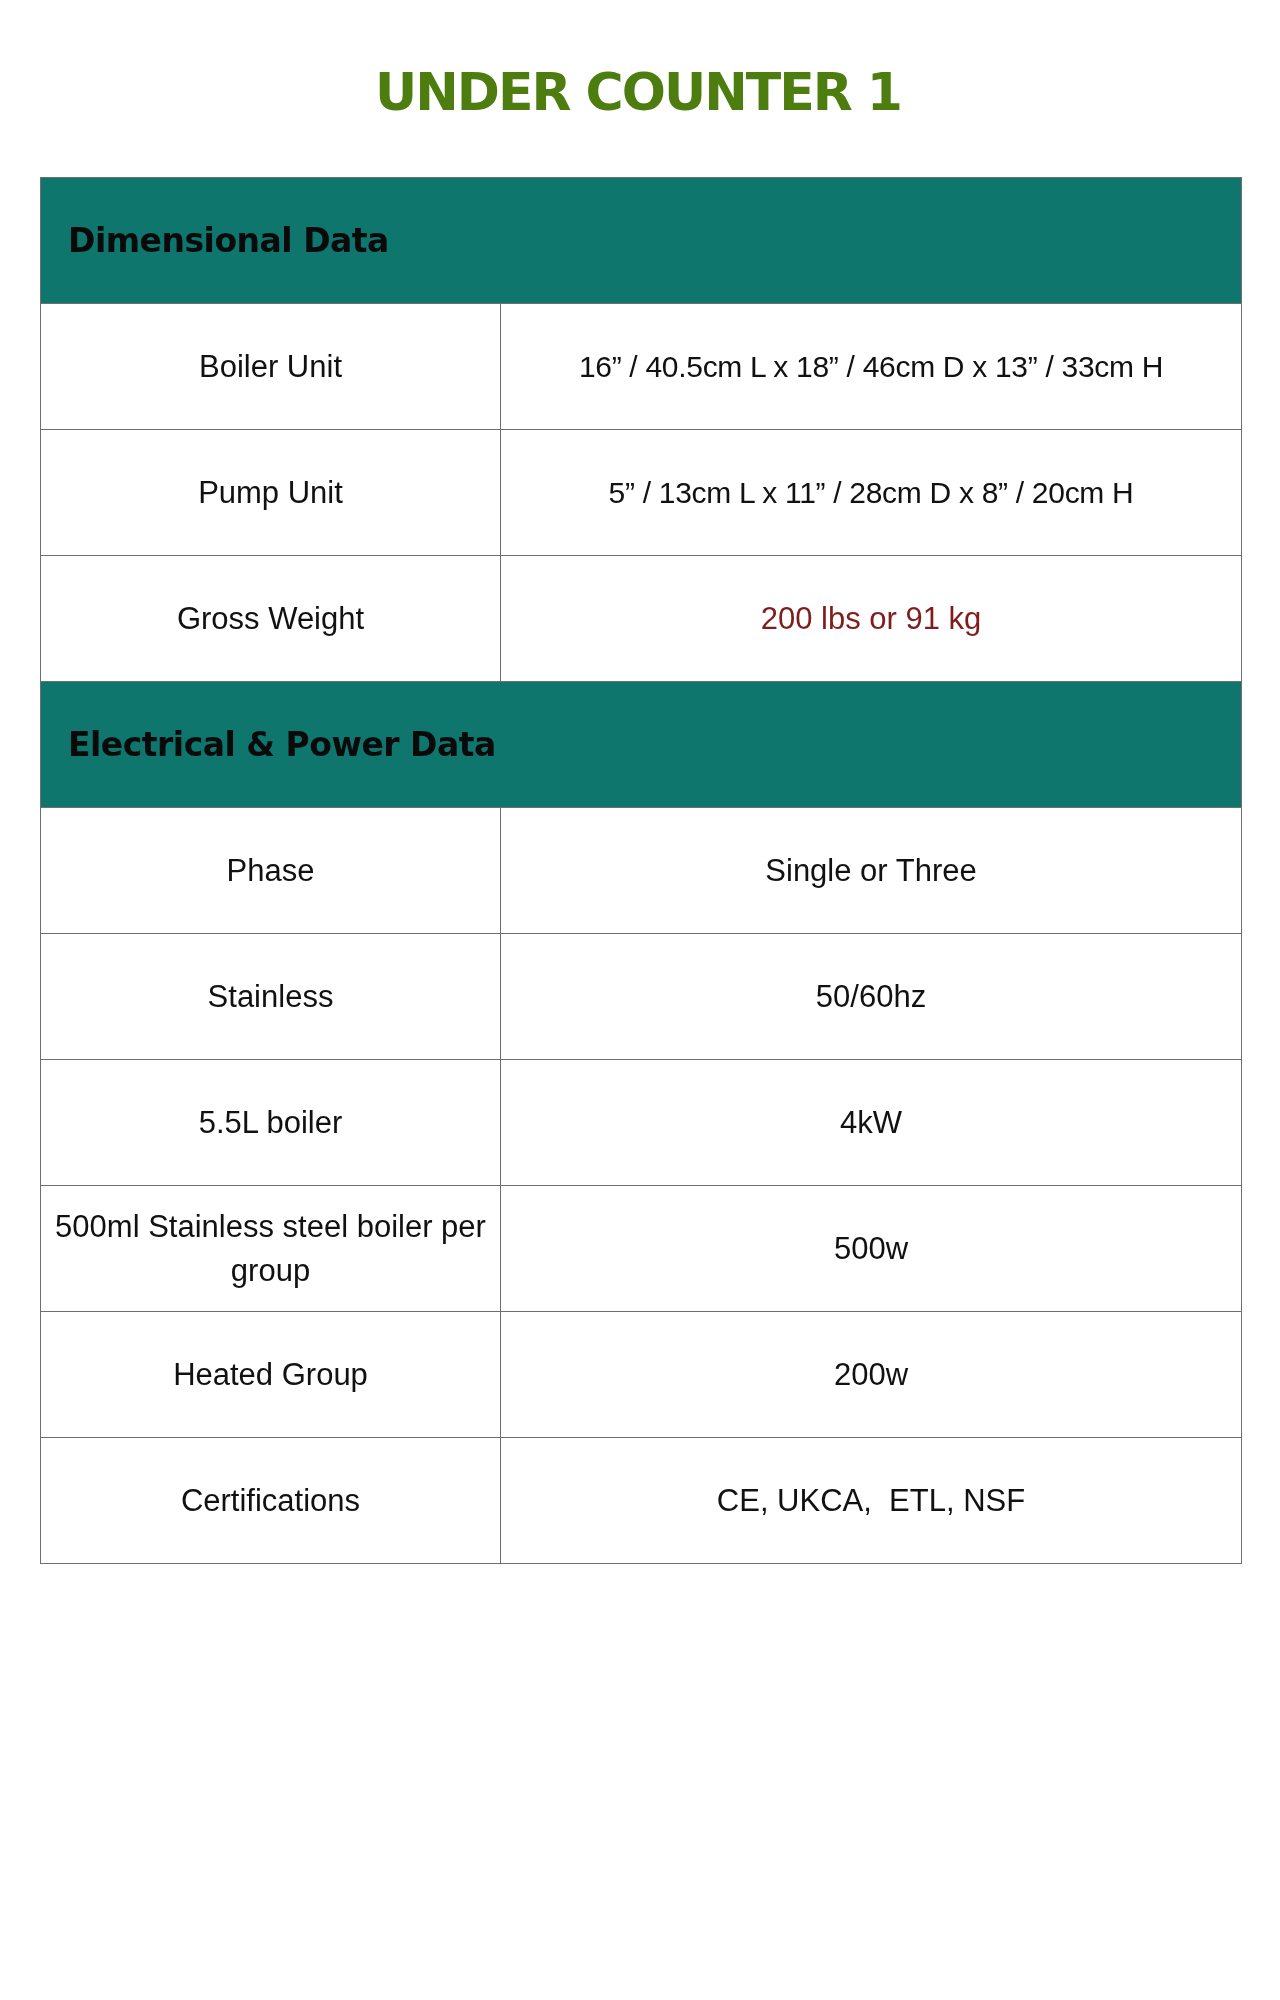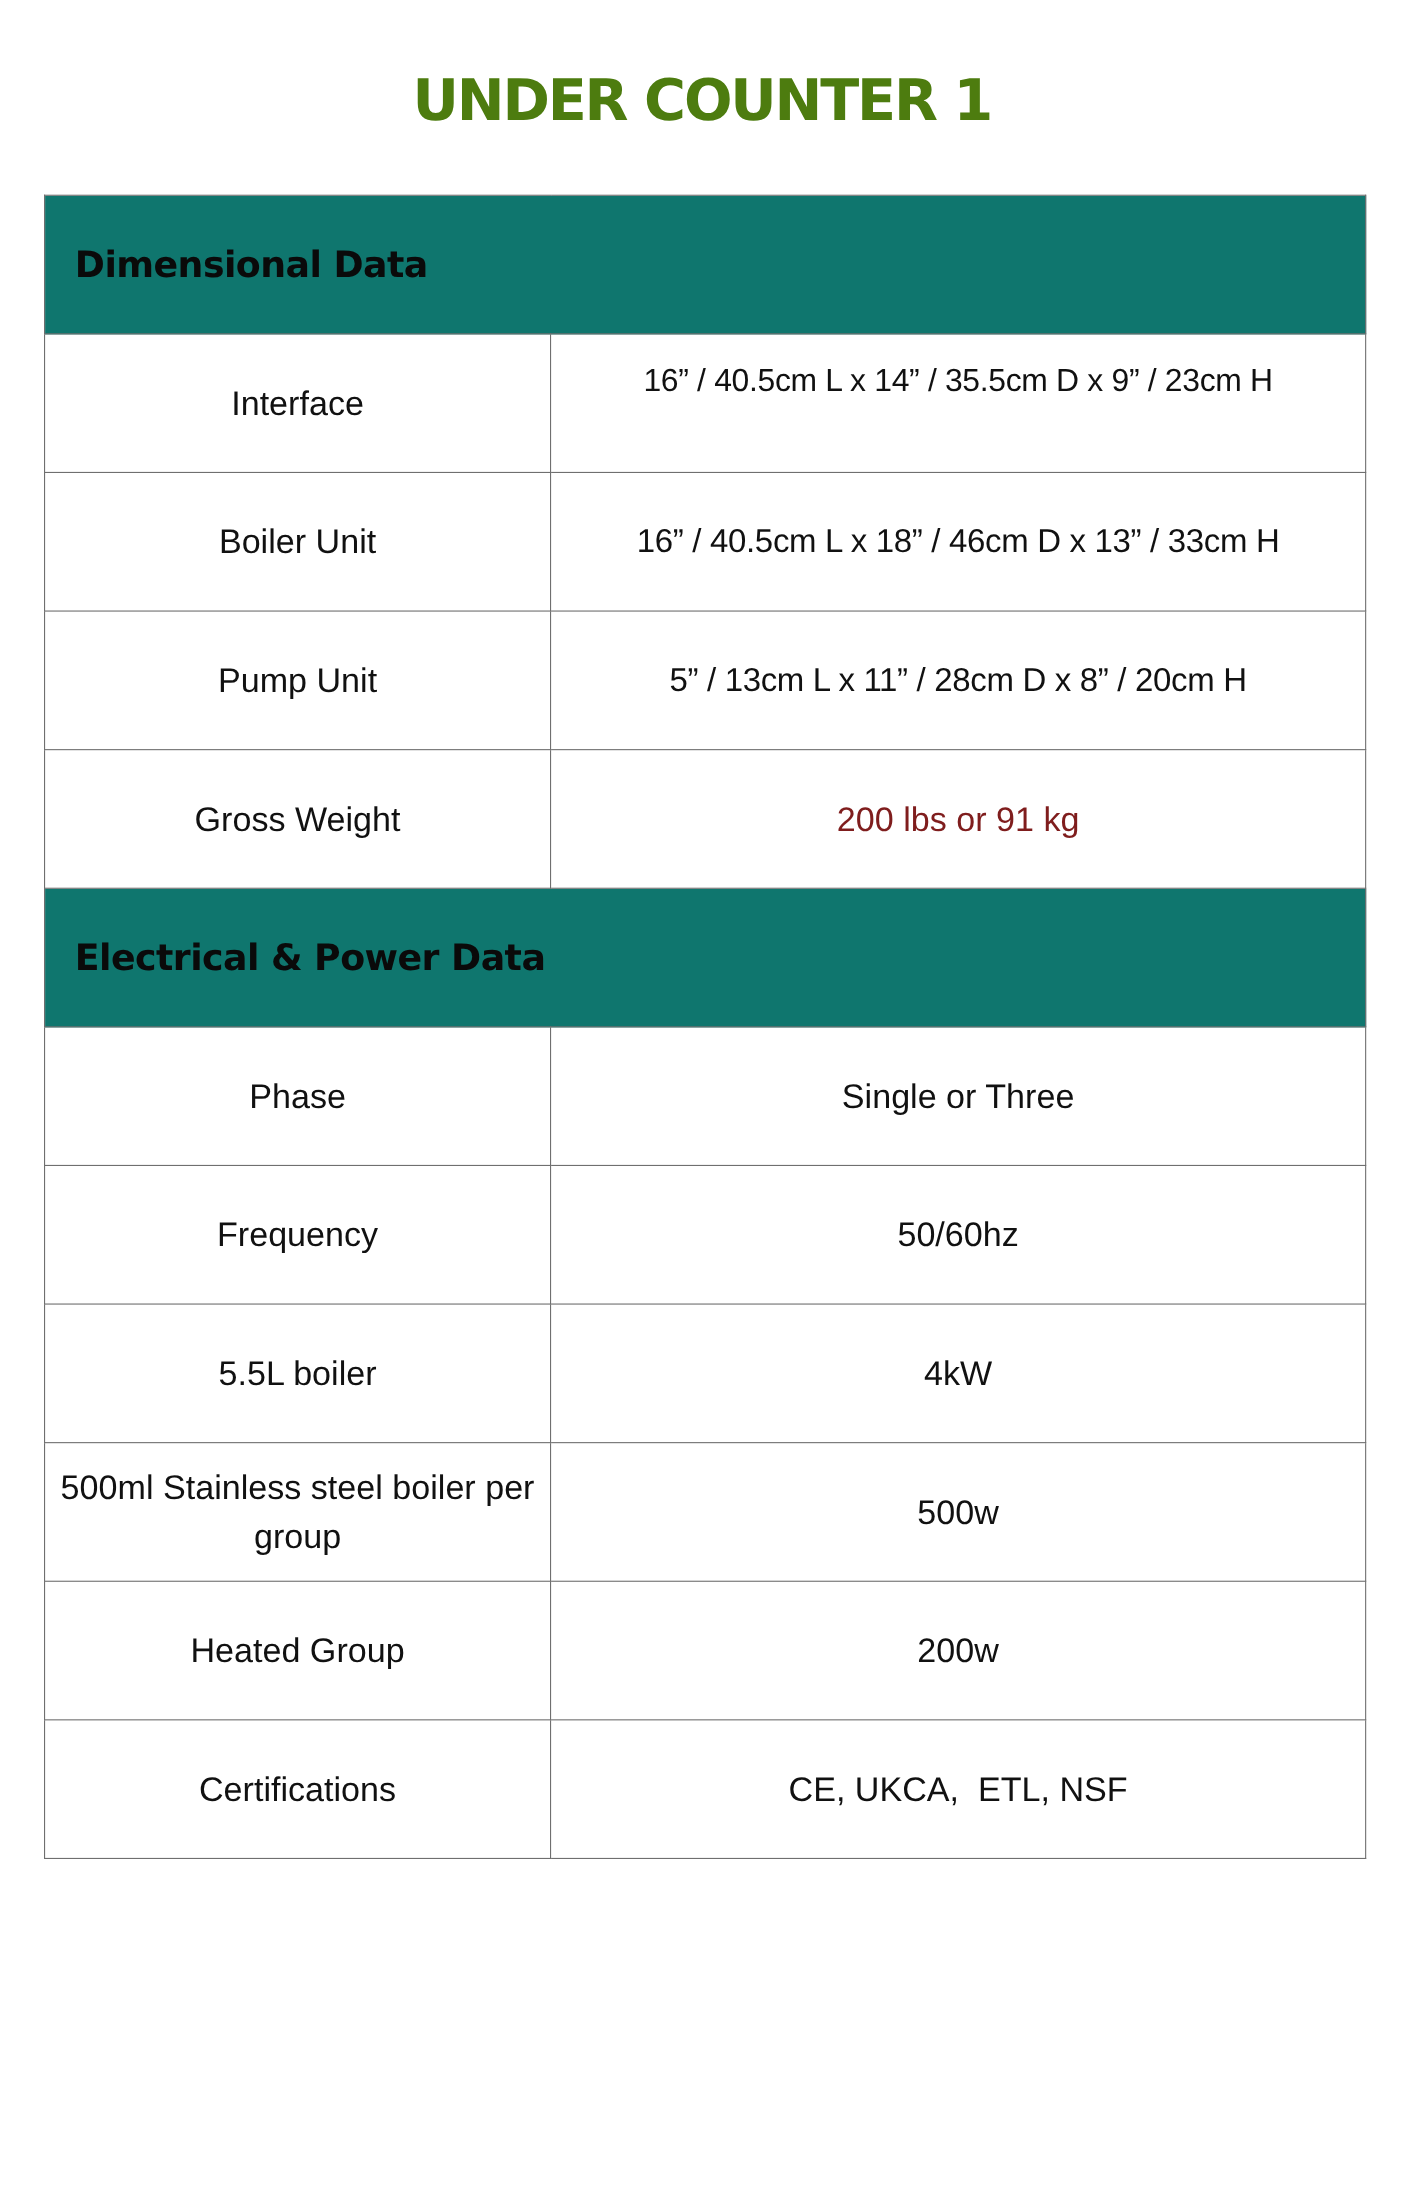--- a/index.html
+++ b/index.html
@@ -82,45 +82,41 @@
   <colgroup>
     <col class="col-label">
     <col class="col-value">
   </colgroup>
   <tbody>
 
     <tr class="section-row">
       <td colspan="2">Dimensional Data</td>
     </tr>
     <tr>
-      <td class="label-cell">Interface</td>
-      <td class="value-cell top-align">16” / 40.5cm L x 14” / 35.5cm D x 9” / 23cm H</td>
-    </tr>
-    <tr>
       <td class="label-cell">Boiler Unit</td>
       <td class="value-cell dim">16” / 40.5cm L x 18” / 46cm D x 13” / 33cm H</td>
     </tr>
     <tr>
       <td class="label-cell">Pump Unit</td>
       <td class="value-cell dim">5” / 13cm L x 11” / 28cm D x 8” / 20cm H</td>
     </tr>
     <tr>
       <td class="label-cell">Gross Weight</td>
       <td class="value-cell soft">200 lbs or 91 kg</td>
     </tr>
 
     <tr class="section-row">
       <td colspan="2">Electrical &amp; Power Data</td>
     </tr>
     <tr>
       <td class="label-cell">Phase</td>
       <td class="value-cell">Single or Three</td>
     </tr>
     <tr>
-      <td class="label-cell">Frequency</td>
+      <td class="label-cell">Stainless</td>
       <td class="value-cell">50/60hz</td>
     </tr>
     <tr>
       <td class="label-cell">5.5L boiler</td>
       <td class="value-cell">4kW</td>
     </tr>
     <tr>
       <td class="label-cell">500ml Stainless steel boiler per group</td>
       <td class="value-cell">500w</td>
     </tr>

